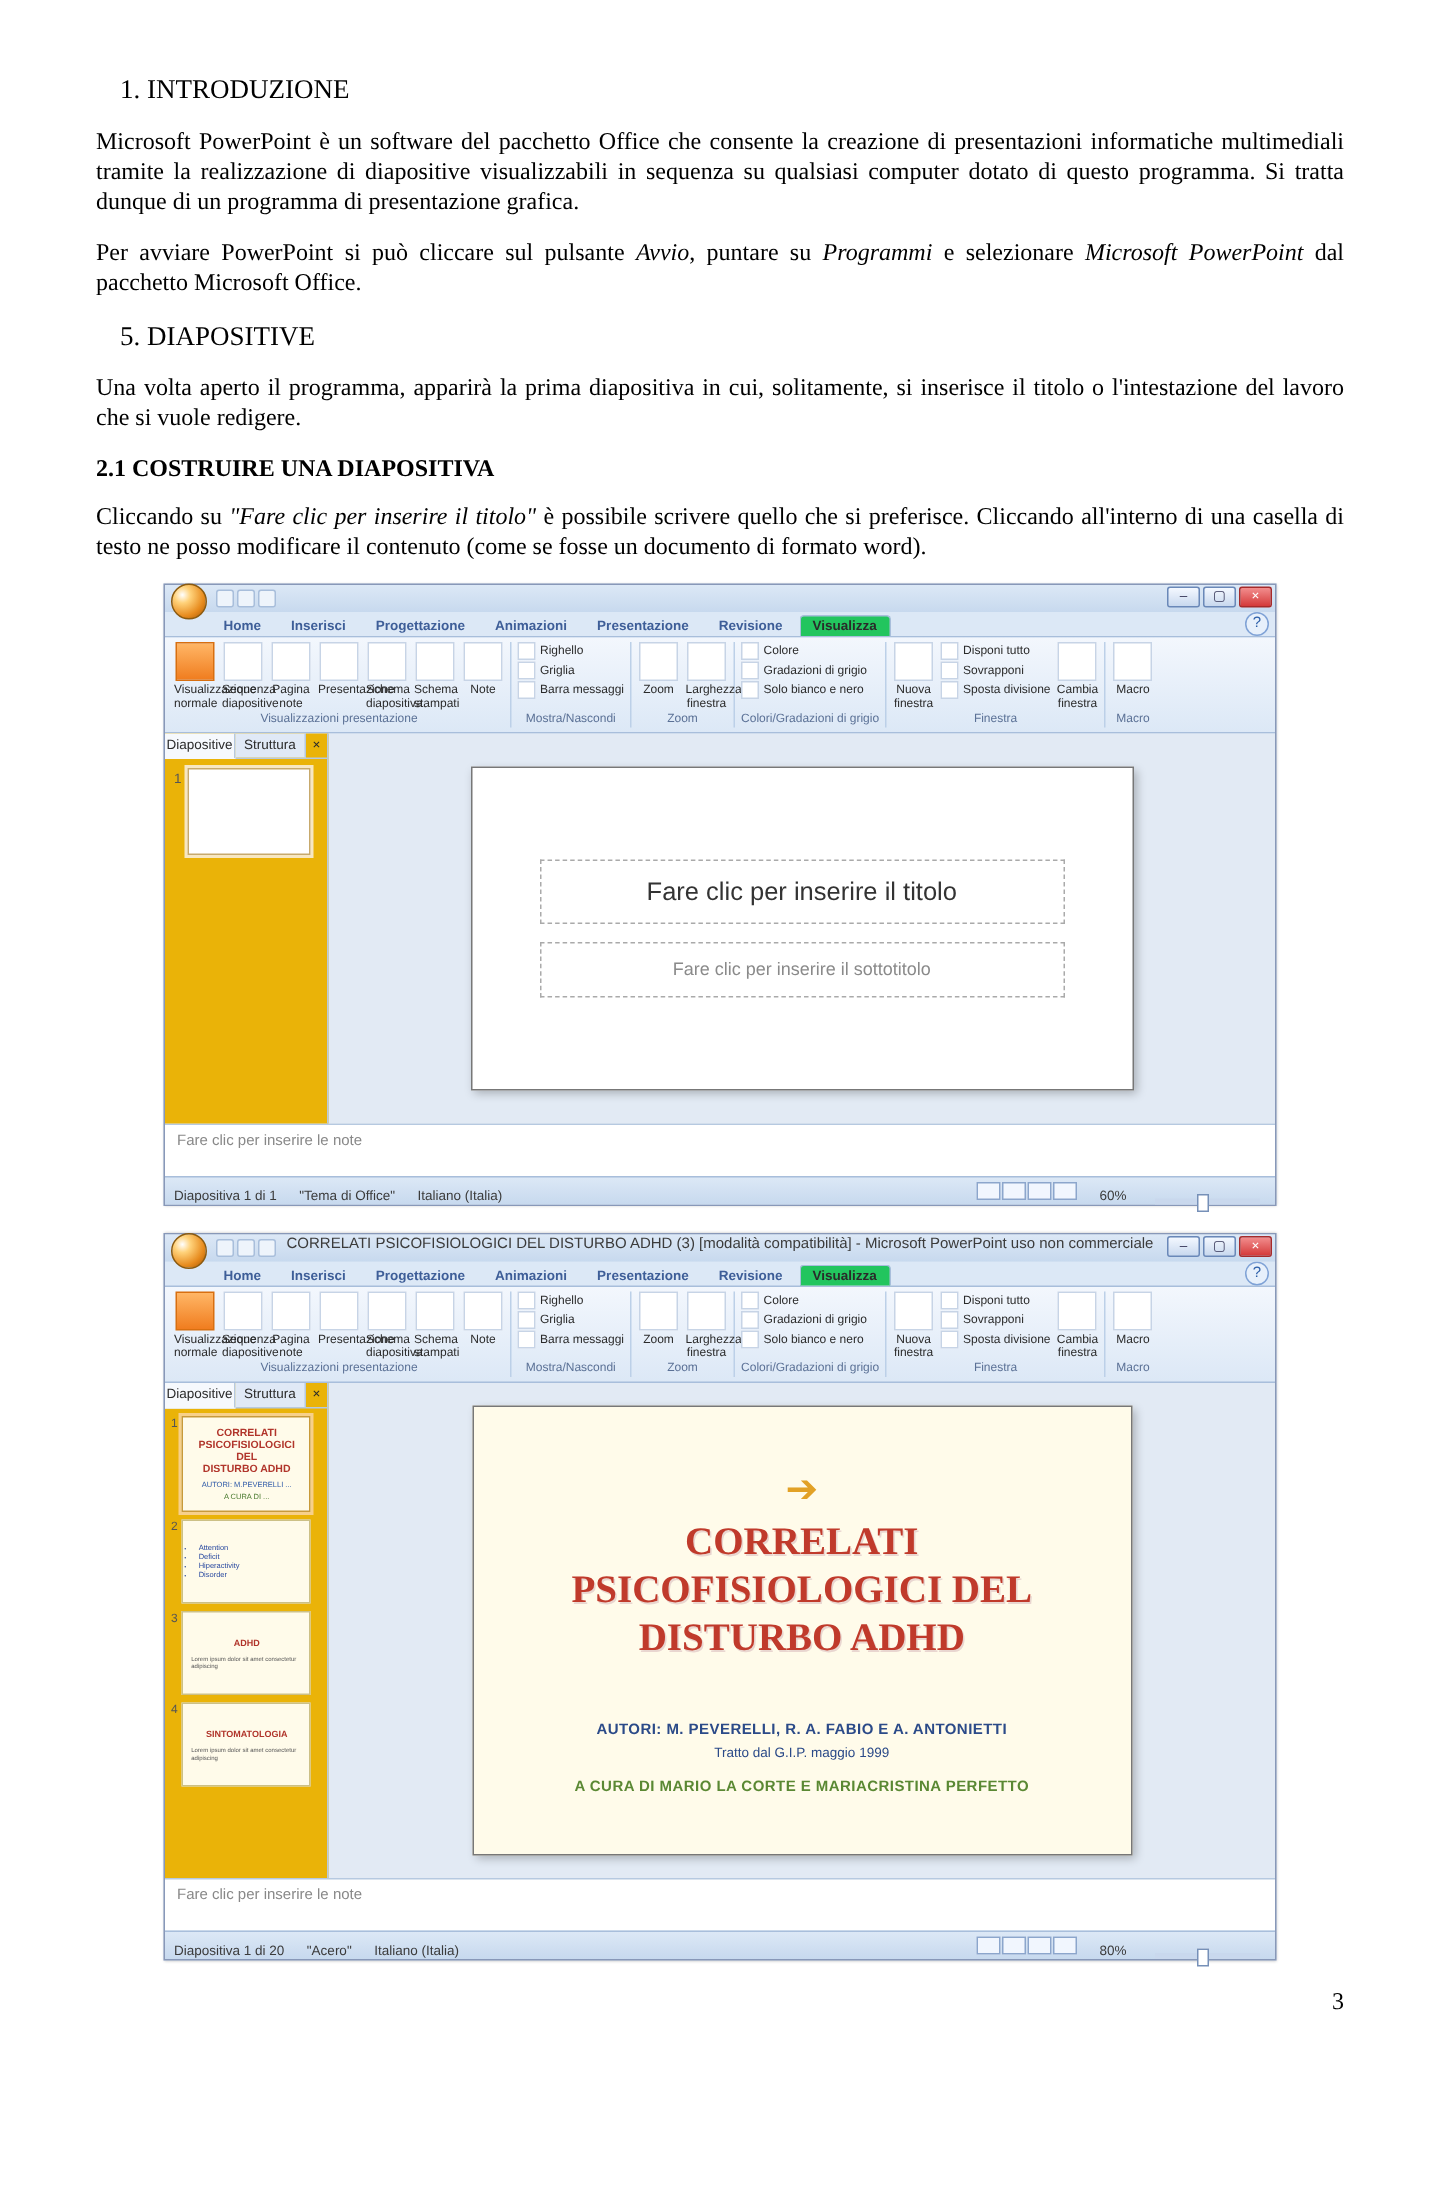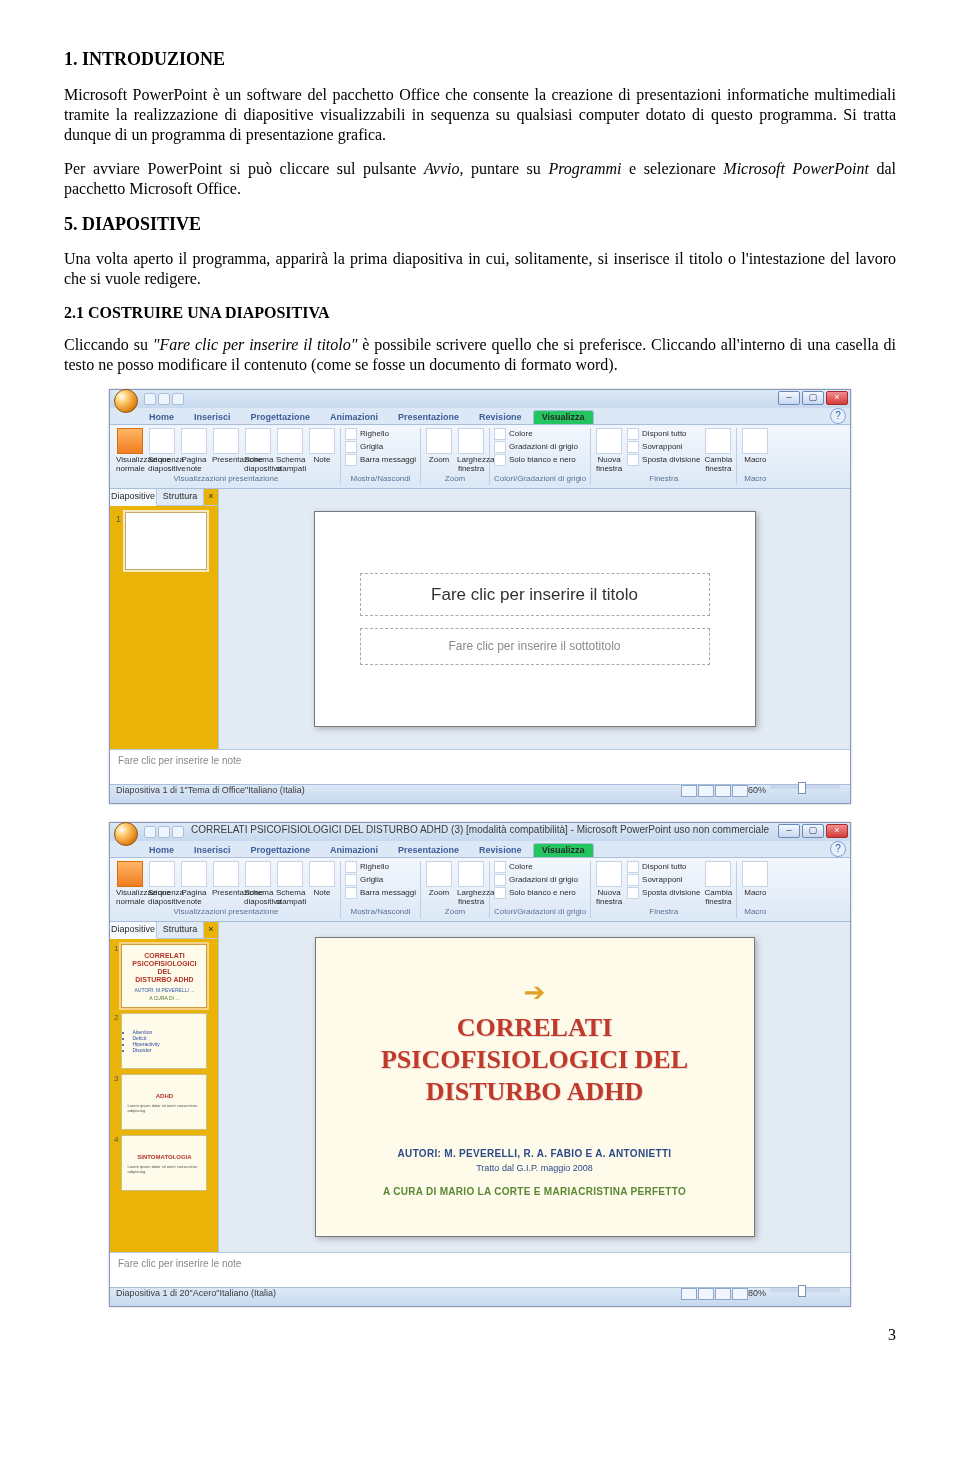--- a/index.html
+++ b/index.html
@@ -8,22 +8,22 @@
     color: #000;
     background: #fff;
     margin: 0;
     padding: 48px 64px 24px 64px;
     width: 960px;
     box-sizing: border-box;
     line-height: 1.25;
   }
   h2.section {
     font-size: 18px;
-    font-weight: bold;
-    margin: 0 0 14px 0;
+    font-weight: normal;
+    margin: 0 0 14px 16px;
   }
   h2.sub {
     font-size: 16px;
     font-weight: bold;
     margin: 14px 0 12px 0;
   }
   p {
     margin: 0 0 14px 0;
     text-align: justify;
   }
@@ -223,23 +223,23 @@
   .pp-notes {
     height: 24px; background:#fff;
     border-top:1px solid #b6c9e0;
     font-size:10px; color:#888;
     padding:5px 8px;
   }
   .pp-status {
     height:18px;
     background: linear-gradient(#dce8f6,#c7d9ee);
     border-top:1px solid #a8bedb;
-    display:flex; align-items:flex-start;
+    display:flex; align-items:flex-end;
     font-size:9px; color:#3b3b3b;
-    padding:0 6px; gap:0;
+    padding:0 6px; gap:15px;
   }
   .pp-status .spacer{flex:1;}
   .view-btns span{
     width:14px;height:10px;border:1px solid #8ca6cc;background:#f1f6fe;display:inline-block;margin-left:1px;
   }
   .zoom-slider{
     width:70px;height:4px;background:#c9d8ed;position:relative;display:inline-block;margin:0 4px;
   }
   .zoom-slider .h{position:absolute;left:40%;top:-3px;width:6px;height:10px;background:#fff;border:1px solid #7690b8;}
 
@@ -643,21 +643,21 @@
     </div>
     <div class="pp-canvas">
       <div class="slide2">
         <div class="arrow">➔</div>
         <div class="main-title">
           <span>CORRELATI</span><br>
           <span>PSICOFISIOLOGICI DEL</span><br>
           <span>DISTURBO ADHD</span>
         </div>
         <div class="authors">AUTORI: M. PEVERELLI, R. A. FABIO E A. ANTONIETTI</div>
-        <div class="source">Tratto dal G.I.P. maggio 2008</div>
+        <div class="source">Tratto dal G.I.P. maggio 1999</div>
         <div class="cura">A CURA  DI  MARIO LA CORTE E MARIACRISTINA PERFETTO</div>
       </div>
     </div>
   </div>
   <div class="pp-notes">Fare clic per inserire le note</div>
   <div class="pp-status">
     <span>Diapositiva 1 di 20</span>
     <span>"Acero"</span>
     <span>Italiano (Italia)</span>
     <span class="spacer"></span>

